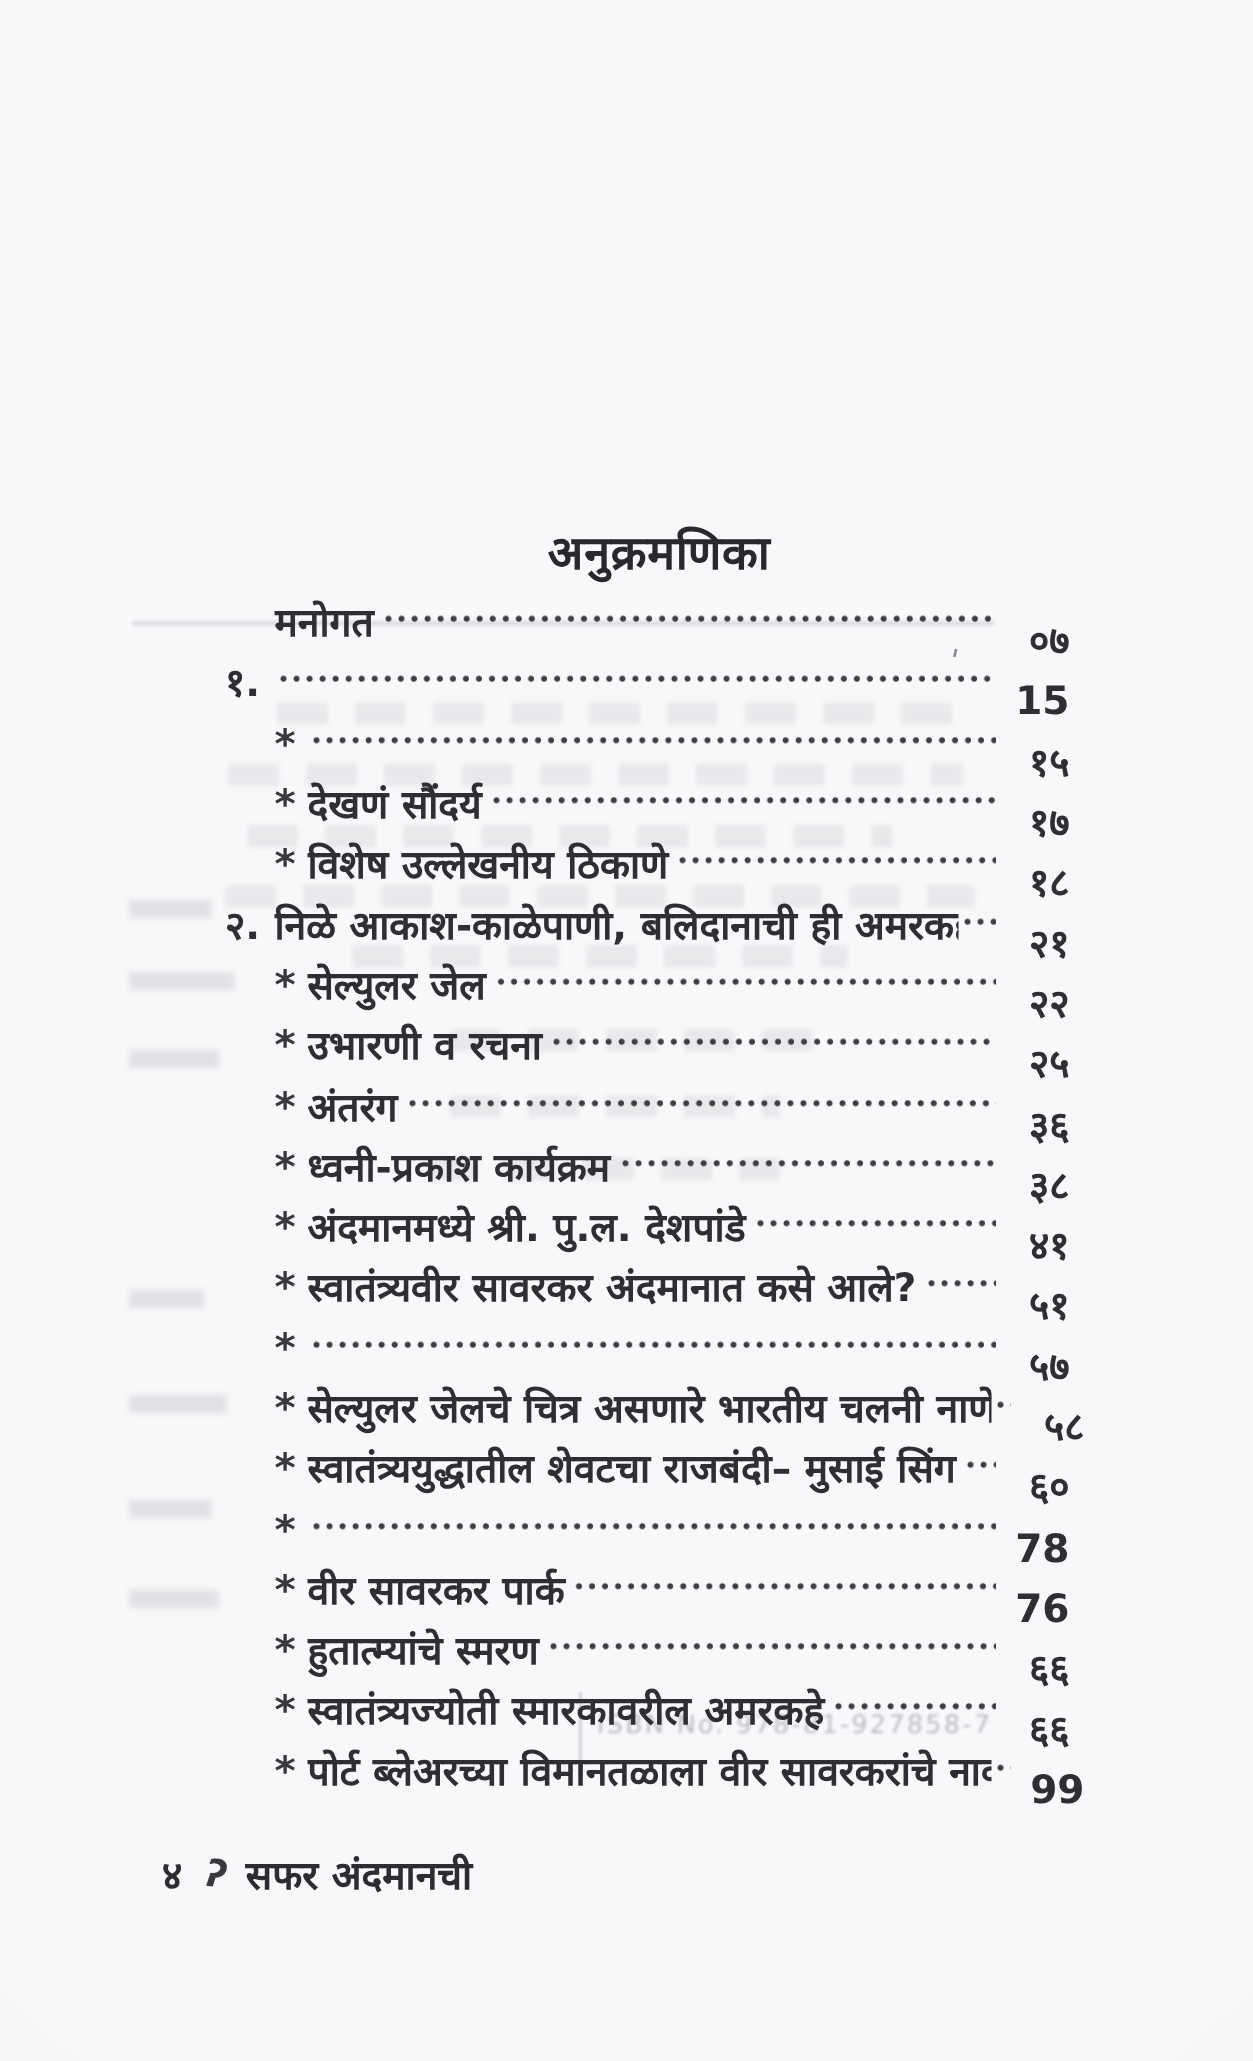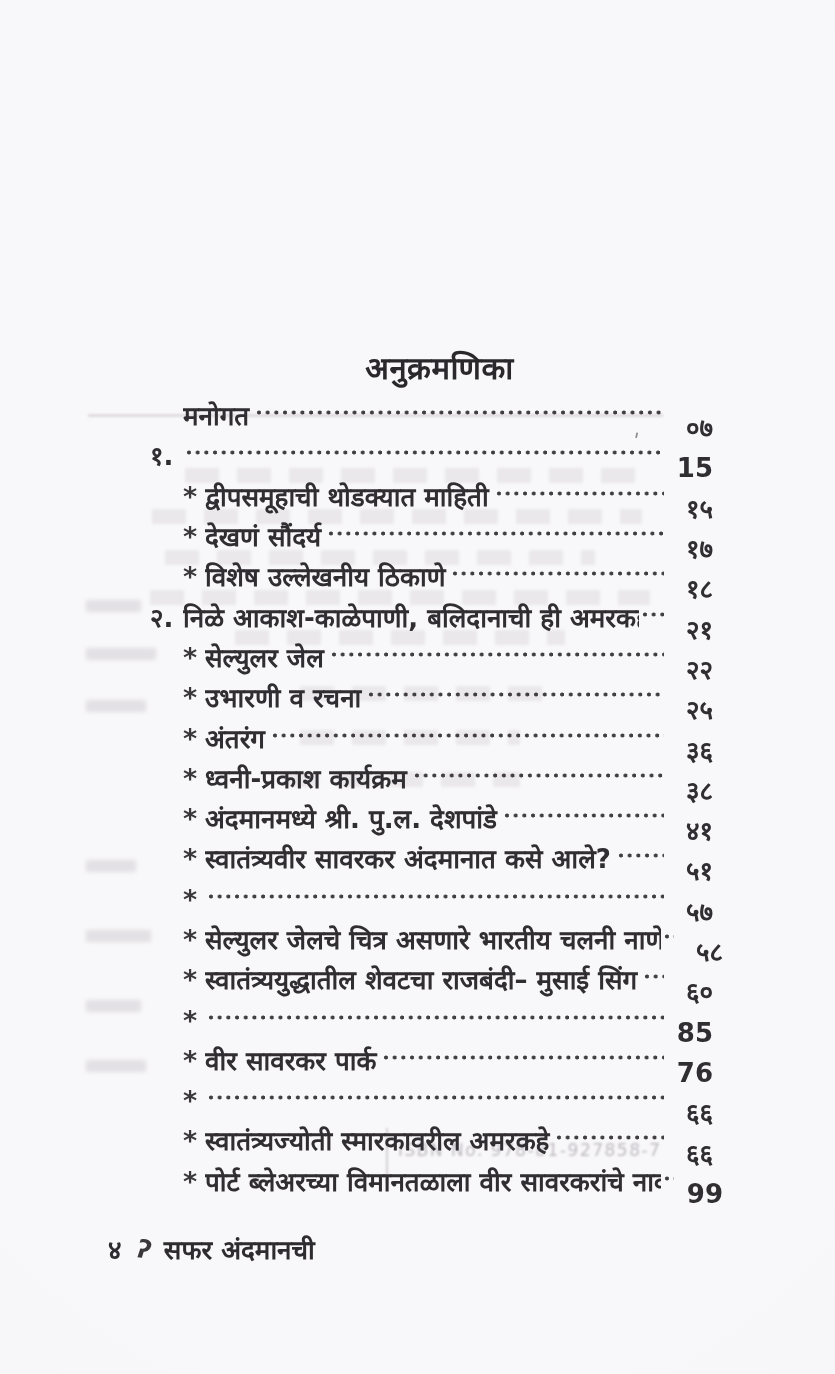--- a/index.html
+++ b/index.html
@@ -98,21 +98,20 @@
   <div class="row num">
     <span class="cell-num">१.</span>
 
     <span class="leader"></span>
     <span class="cell-page">15</span>
   </div>
 
   <div class="row sub">
     <span class="cell-num"></span>
     <span class="cell-star">*</span>
-    <span class="cell-label">द्वीपसमूहाची थोडक्यात माहिती</span>
     <span class="leader"></span>
     <span class="cell-page">१५</span>
   </div>
 
   <div class="row sub">
     <span class="cell-num"></span>
     <span class="cell-star">*</span>
     <span class="cell-label">देखणं सौंदर्य</span>
     <span class="leader"></span>
     <span class="cell-page">१७</span>
@@ -202,34 +201,35 @@
     <span class="cell-star">*</span>
     <span class="cell-label">स्वातंत्र्ययुद्धातील शेवटचा राजबंदी– मुसाई सिंग</span>
     <span class="leader"></span>
     <span class="cell-page">६०</span>
   </div>
 
   <div class="row sub">
     <span class="cell-num"></span>
     <span class="cell-star">*</span>
     <span class="leader"></span>
-    <span class="cell-page">85</span>
+    <span class="cell-page">78</span>
   </div>
 
   <div class="row sub">
     <span class="cell-num"></span>
     <span class="cell-star">*</span>
     <span class="cell-label">वीर सावरकर पार्क</span>
     <span class="leader"></span>
     <span class="cell-page">76</span>
   </div>
 
   <div class="row sub">
     <span class="cell-num"></span>
     <span class="cell-star">*</span>
+    <span class="cell-label">हुतात्म्यांचे स्मरण</span>
     <span class="leader"></span>
     <span class="cell-page">६६</span>
   </div>
 
   <div class="row sub">
     <span class="cell-num"></span>
     <span class="cell-star">*</span>
     <span class="cell-label">स्वातंत्र्यज्योती स्मारकावरील अमरकहे</span>
     <span class="leader"></span>
     <span class="cell-page">६६</span>

